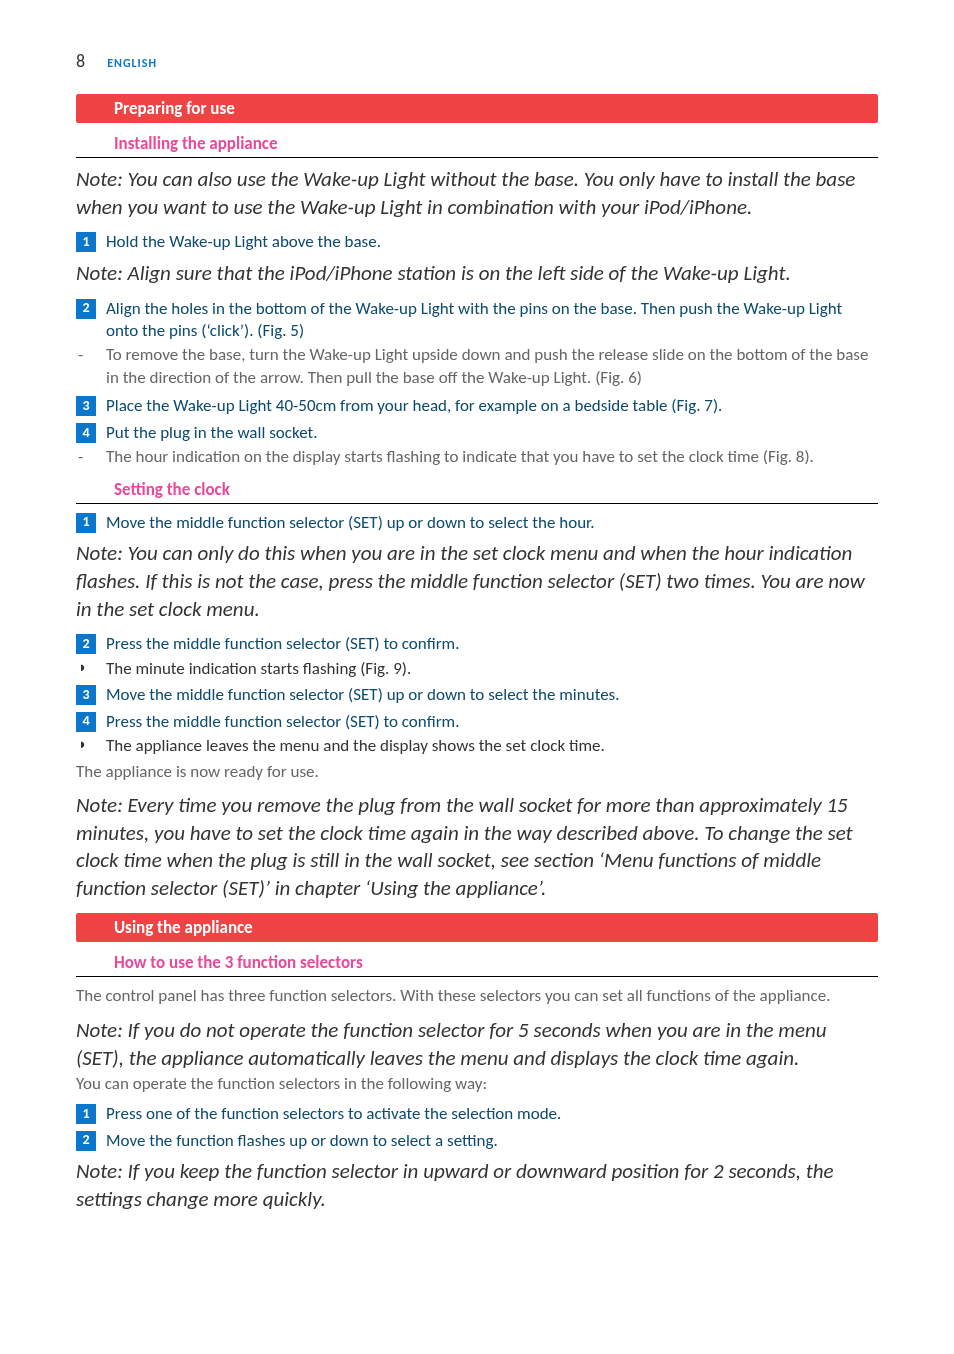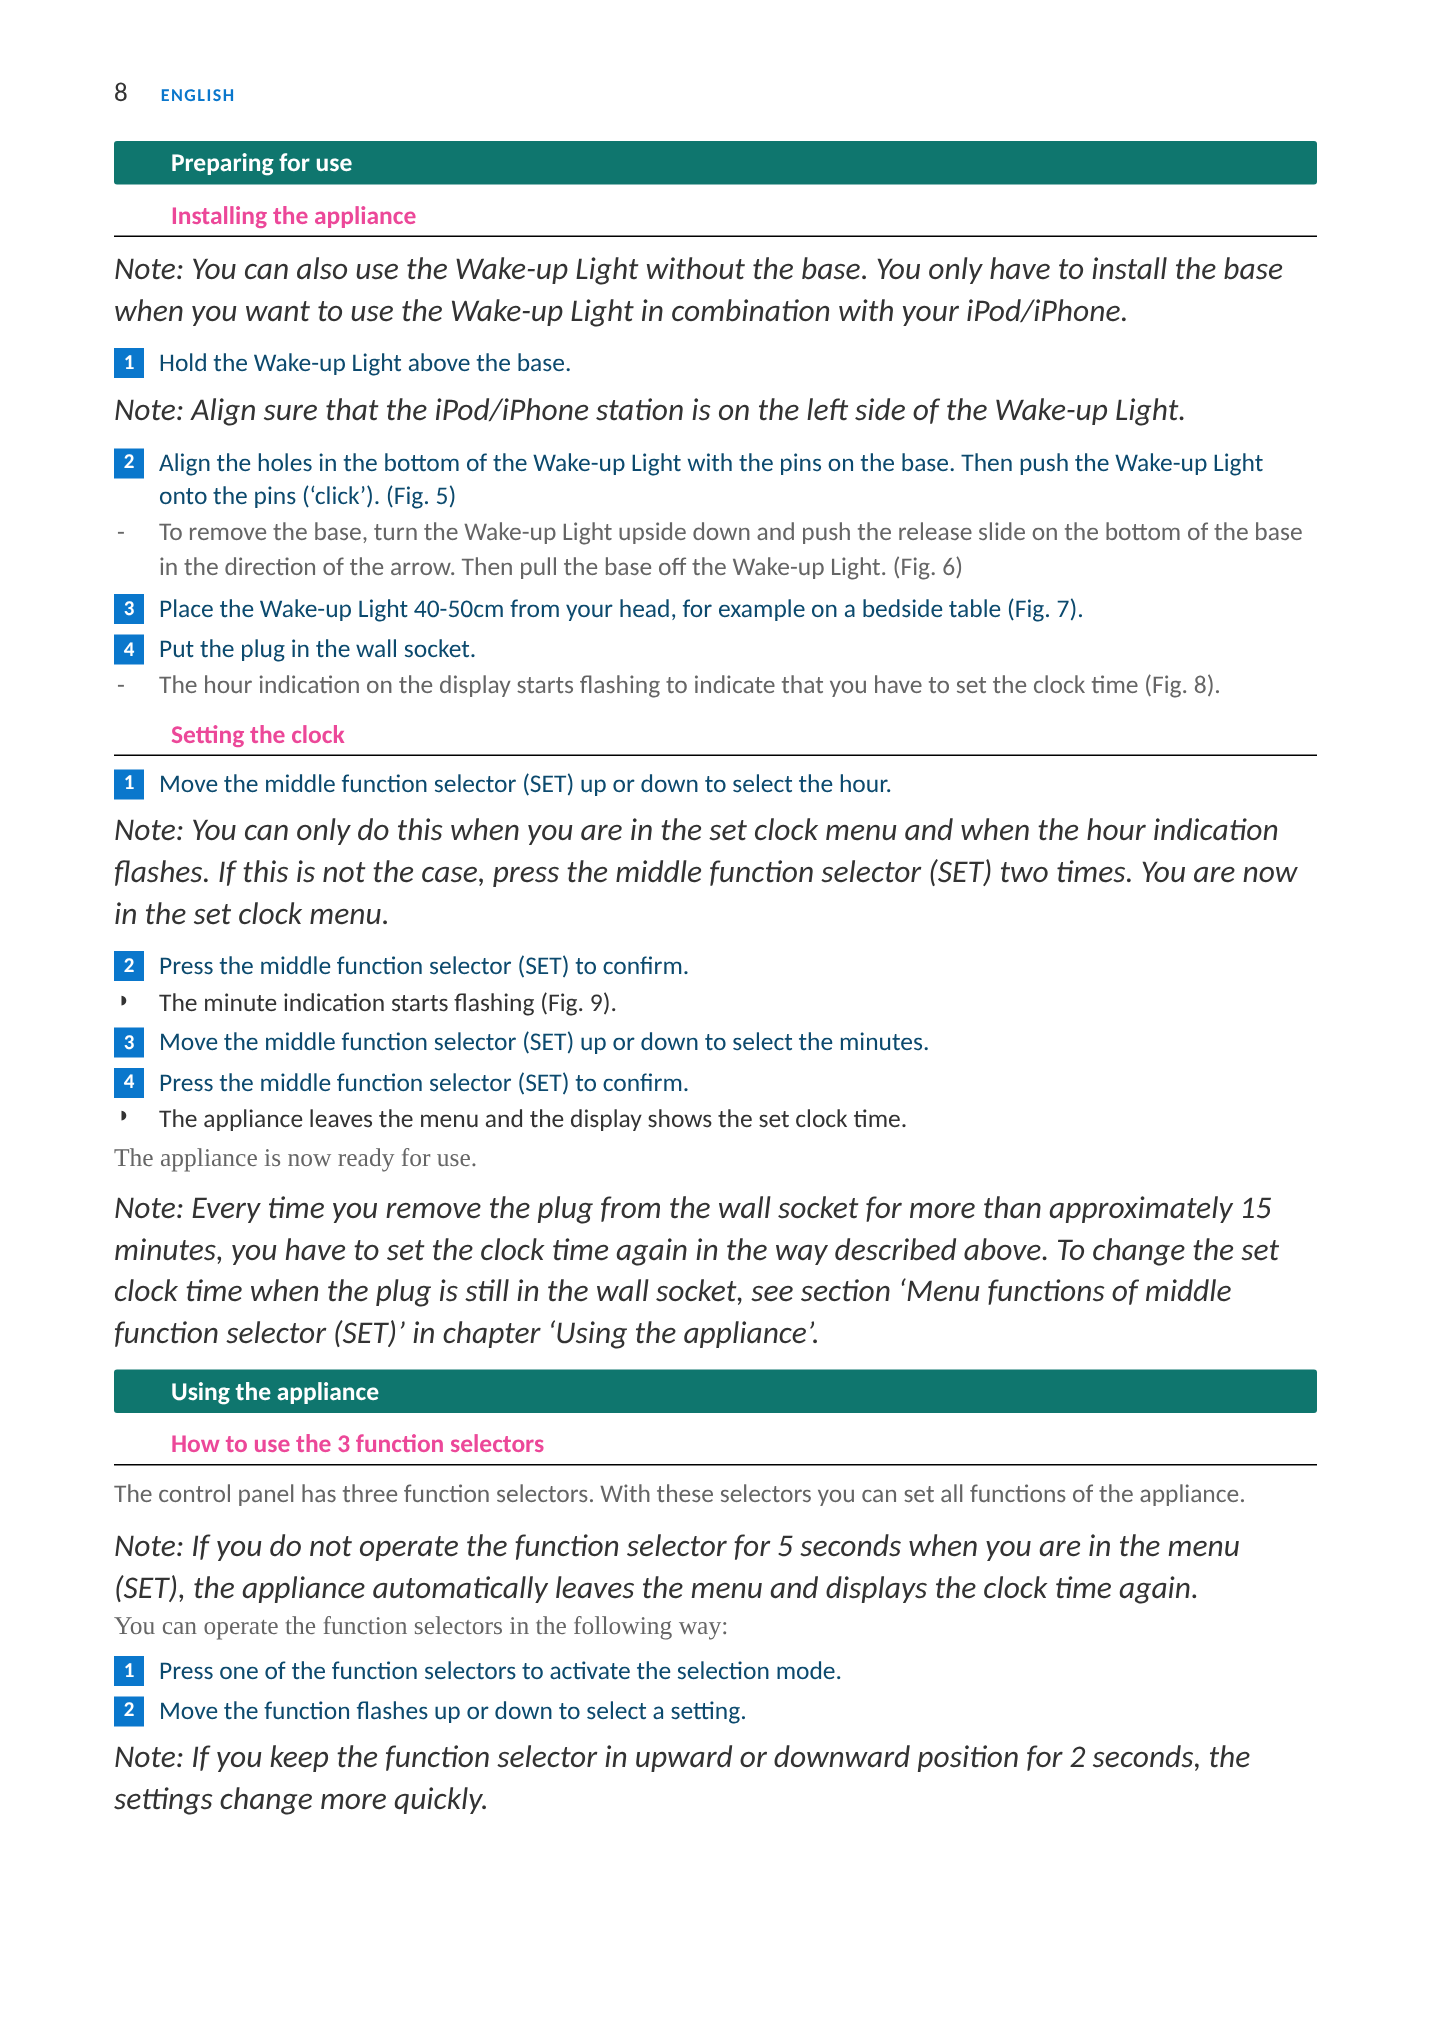--- a/index.html
+++ b/index.html
@@ -1,32 +1,32 @@
 <!DOCTYPE html>
 <html><head>
 <meta charset="utf-8">
 <style>
   * { margin: 0; padding: 0; box-sizing: border-box; }
   html, body { width: 954px; background: #fff; font-family: "Gill Sans", "Gill Sans MT", "Trebuchet MS", Calibri, sans-serif; color: #333; }
   .page { width: 954px; min-height: 1354px; padding: 50px 76px 40px 76px; }
   .header { display: flex; align-items: baseline; gap: 22px; margin-bottom: 22px; }
   .page-num { font-size: 18px; color: #333; }
   .lang { font-size: 12px; font-weight: 700; color: #0a77cc; letter-spacing: 1px; }
-  .section-bar { background: #0f766e; color: #fff; font-weight: 700; padding: 4px 8px 4px 38px; font-size: 17px; border-radius: 2px; margin: 6px 0 6px 0; }
+  .section-bar { background: #ef4444; color: #fff; font-weight: 700; padding: 4px 8px 4px 38px; font-size: 17px; border-radius: 2px; margin: 6px 0 6px 0; }
   .subheading { font-weight: 700; font-size: 17px; border-bottom: 1px solid #000; padding: 4px 0 3px 38px; margin: 4px 0 8px 0; color: #ec4899; }
   .note { font-style: italic; color: #333; font-size: 21px; line-height: 1.32; margin: 6px 0 10px 0; }
   .body-text { font-size: 17px; color: #666; line-height: 1.32; margin: 2px 0 10px 0; }
   .step { display: flex; align-items: flex-start; gap: 10px; margin: 4px 0 2px 0; font-size: 17px; line-height: 1.32; }
   .step-num { display: inline-flex; align-items: center; justify-content: center; min-width: 20px; height: 20px; background: #0a77cc; color: #fff; font-weight: 700; font-size: 14px; margin-top: 1px; }
   .step-text-bold { font-weight: 400; color: #0c4a6e; }
   .indent-dash { display: flex; gap: 10px; font-size: 17px; color: #666; line-height: 1.32; padding-left: 2px; margin: 1px 0 6px 0; }
   .indent-dash .dash { min-width: 18px; text-align: left; color: #666; }
   .arrow-row { display: flex; gap: 12px; font-size: 17px; color: #333; line-height: 1.32; padding-left: 2px; margin: 1px 0 4px 0; }
   .arrow-row .arrow { min-width: 16px; font-size: 15px; }
-  .plain-light { font-size: 17px; color: #666; line-height: 1.32; margin: 0 0 8px 0; font-family: Liberation Serif, serif; }
+  .plain-light { font-size: 17px; color: #666; line-height: 1.32; margin: 0 0 8px 0; }
 </style>
 </head>
 <body>
 
 <div class="page">
 
   <div class="header">
     <span class="page-num">8</span>
     <span class="lang">ENGLISH</span>
   </div>

